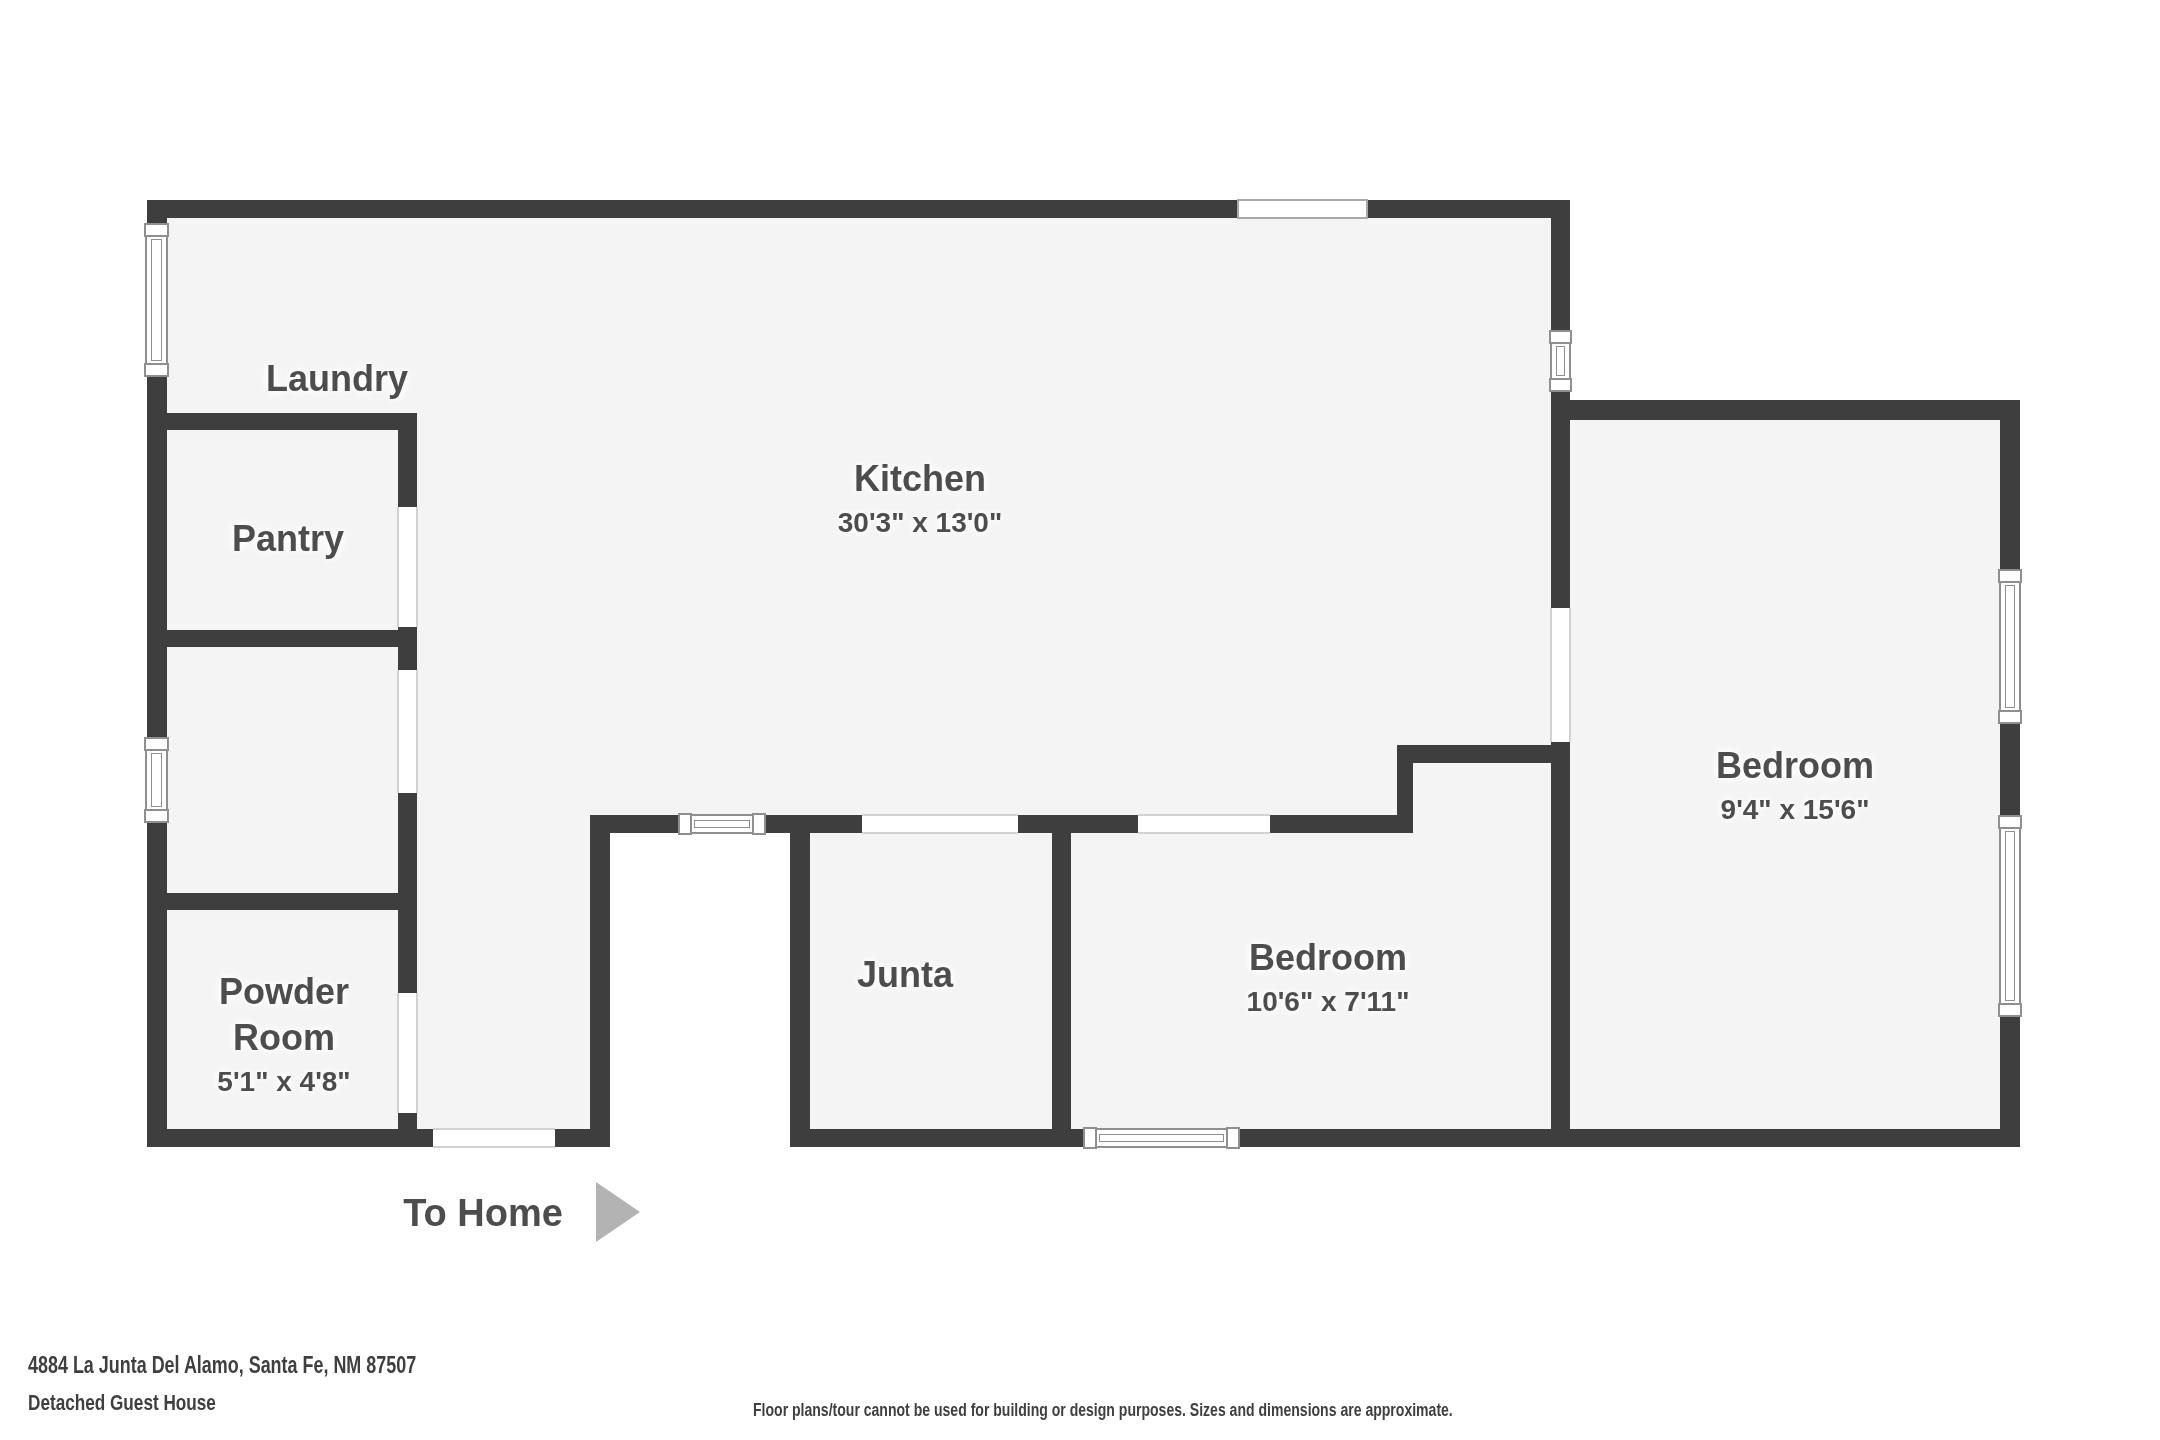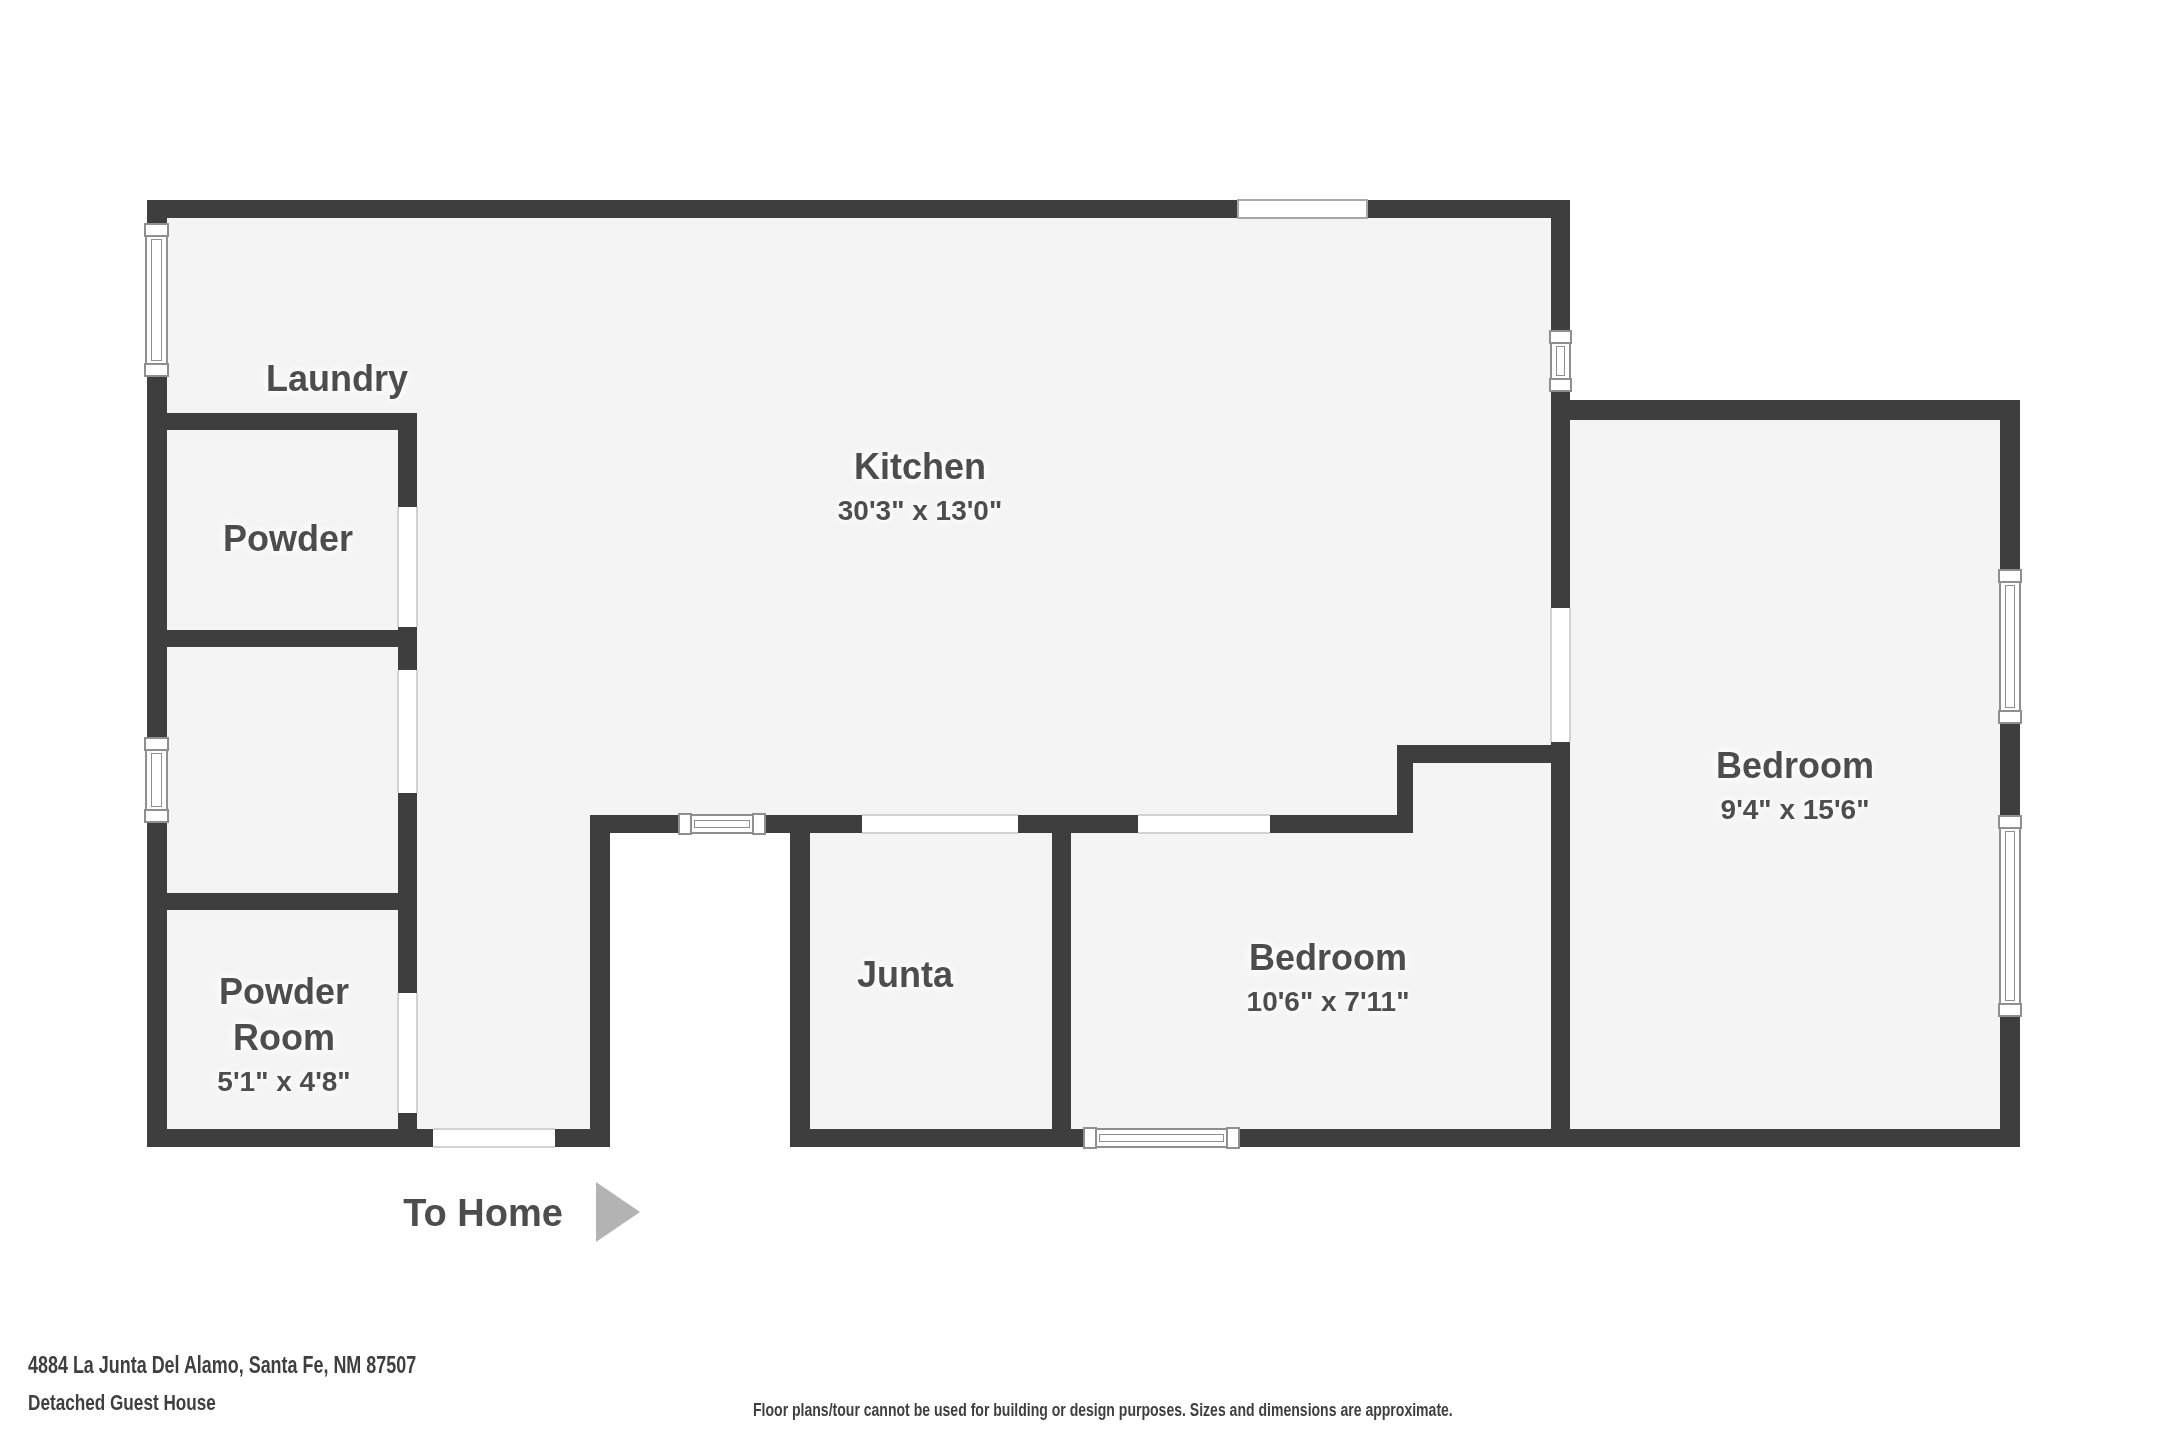--- a/index.html
+++ b/index.html
@@ -138,28 +138,28 @@
     <div class="pane"></div>
       <div class="cap a"></div>
       <div class="cap b"></div>
   </div>
 
   <div class="room-label" style="left:337px;top:379px;align-items:center;">
     <span class="name">Laundry</span>
 
   </div>
   <div class="room-label" style="left:288px;top:539px;">
-    <span class="name">Powder</span>
+    <span class="name">Pantry</span>
 
   </div>
   <div class="room-label wrap" style="left:284px;top:1026px;">
     <span class="name">Powder Room</span>
     <span class="dims">5'1" x 4'8"</span>
   </div>
-  <div class="room-label" style="left:920px;top:486px;justify-content:flex-end;">
+  <div class="room-label" style="left:920px;top:498px;justify-content:flex-end;">
     <span class="name">Kitchen</span>
     <span class="dims">30'3" x 13'0"</span>
   </div>
   <div class="room-label" style="left:905px;top:975px;">
     <span class="name">Junta</span>
 
   </div>
   <div class="room-label" style="left:1328px;top:977px;">
     <span class="name">Bedroom</span>
     <span class="dims">10'6" x 7'11"</span>

